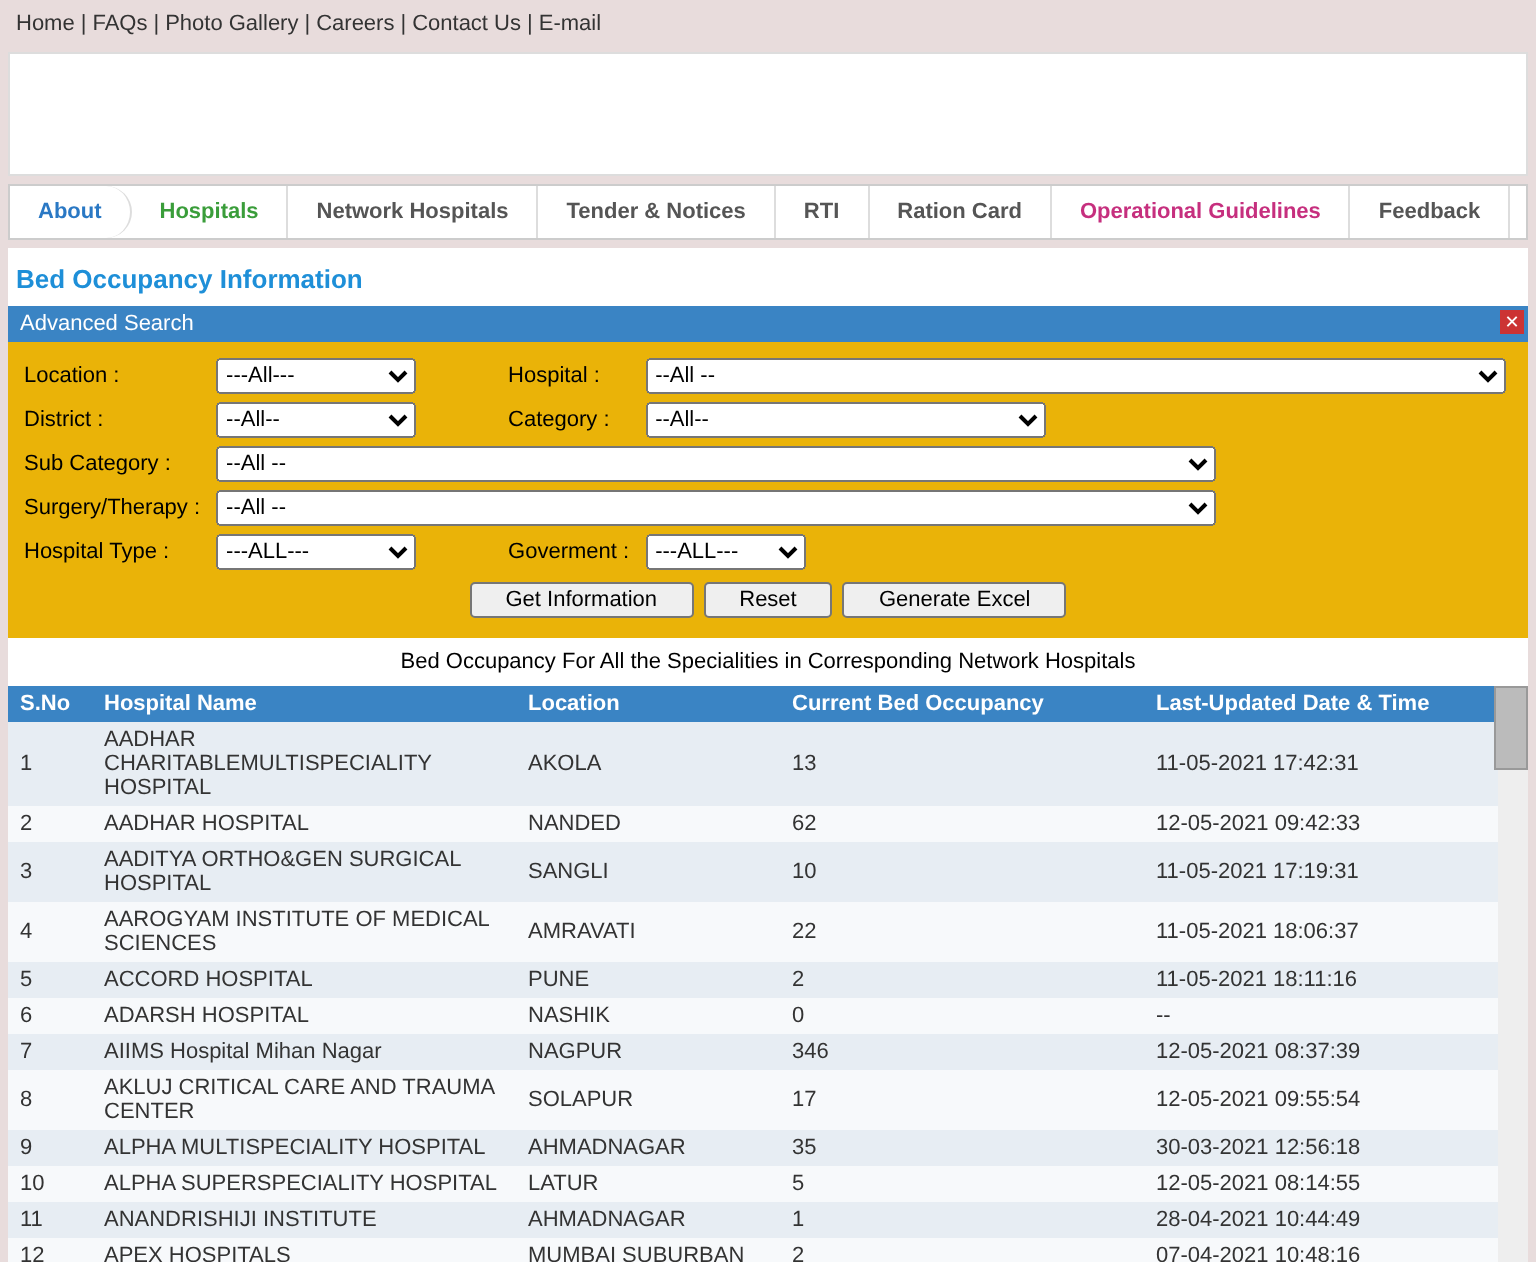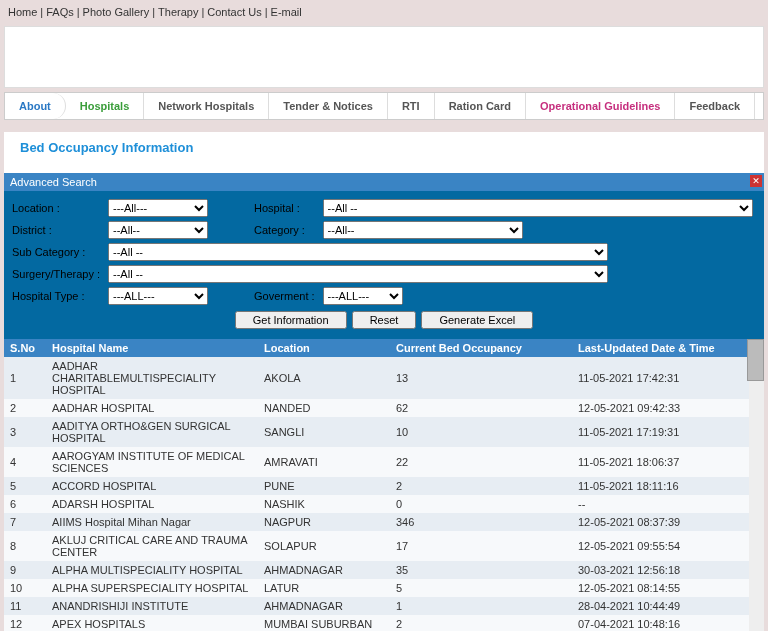--- a/index.html
+++ b/index.html
@@ -7,44 +7,44 @@
 .topnav{padding:6px 8px;font-size:11px;color:#333;}
 .topnav a{color:#333;text-decoration:none;}
 .topnav .sep{margin:0 3px;color:#333;}
 .banner{background:#fff;height:60px;margin:2px 4px 4px;border:1px solid #ddd;}
 .mainnav{display:flex;background:#fff;margin:0 4px;border:1px solid #ccc;}
 .mainnav a{flex:0 0 auto;padding:7px 14px;text-decoration:none;font-size:11px;font-weight:bold;color:#555;border-right:1px solid #ddd;white-space:nowrap;}
 .mainnav a.about{color:#2a78c4;border-radius:13px;}
 .mainnav a.hosp{color:#3a9d3a;}
 .mainnav a.ogl{color:#c62f7e;}
 .content{background:#fff;margin:4px;padding:0;}
-h2.title{color:#1e8fd8;font-size:13px;font-weight:bold;margin:12px;padding:8px 4px 6px;}
+h2.title{color:#1e8fd8;font-size:13px;font-weight:bold;margin:0;padding:8px 4px 6px;}
 .advhdr{background:#3a84c4;color:#fff;font-size:11px;padding:3px 6px;position:relative;}
 .advhdr .close{position:absolute;right:2px;top:2px;width:12px;height:12px;background:#c33;color:#fff;font-size:9px;line-height:12px;text-align:center;cursor:pointer;}
-.filters{padding:6px 4px;background:#0369a1;}
+.filters{padding:6px 4px;background:#eab308;}
 .filters table{border-collapse:collapse;font-size:11px;}
 .filters td{padding:2px 4px;vertical-align:middle;}
 .filters select{font-size:11px;height:18px;}
 .btnrow{text-align:center;padding:4px;}
 .btnrow input{font-size:11px;padding:1px 16px;margin:0 1px;}
 .caption{text-align:center;font-size:11px;padding:6px;}
 .datagrid{width:100%;border-collapse:collapse;font-size:11px;}
 .datagrid th{background:#3a84c4;color:#fff;text-align:left;padding:3px 6px;font-weight:bold;font-size:11px;}
 .datagrid td{padding:3px 6px;color:#333;}
 .datagrid tr.odd{background:#e7edf3;}
 .datagrid tr.even{background:#f7f9fb;}
 .tablewrap{position:relative;}
 .vscroll{position:absolute;right:0;top:0;bottom:0;width:15px;background:#eee;}
 .vscroll .thumb{position:absolute;right:0;top:0;width:15px;height:40px;background:#bbb;border:1px solid #999;}
 </style>
 </head>
 <body>
 
 <div class="page">
-  <div class="topnav" id="topnav"><a href="#">Home</a><span class="sep">|</span><a href="#">FAQs</a><span class="sep">|</span><a href="#">Photo Gallery</a><span class="sep">|</span><a href="#">Therapy</a><span class="sep">|</span><a href="#">Contact Us</a><span class="sep">|</span><a href="#">E-mail</a></div>
+  <div class="topnav" id="topnav"><a href="#">Home</a><span class="sep">|</span><a href="#">FAQs</a><span class="sep">|</span><a href="#">Photo Gallery</a><span class="sep">|</span><a href="#">Careers</a><span class="sep">|</span><a href="#">Contact Us</a><span class="sep">|</span><a href="#">E-mail</a></div>
   <div class="banner"></div>
   <div class="mainnav" id="mainnav">
       <a href="#" class="about">About</a>
       <a href="#" class="hosp">Hospitals</a>
       <a href="#">Network Hospitals</a>
       <a href="#">Tender &amp; Notices</a>
       <a href="#">RTI</a>
       <a href="#">Ration Card</a>
       <a href="#" class="ogl">Operational Guidelines</a>
       <a href="#">Feedback</a>
@@ -89,20 +89,21 @@
           <td><select style="width:80px"><option>---ALL---</option></select></td>
         </tr>
       </tbody>
         </table>
       <div class="btnrow">
         <input type="button" value="Get Information" style="">
         <input type="button" value="Reset" style="">
         <input type="button" value="Generate Excel" style="">
       </div>
     </div>
+    <div class="caption">Bed Occupancy For All the Specialities in Corresponding Network Hospitals</div>
     <div class="tablewrap">
       <table class="datagrid">
         <thead>
             <tr id="headrow">
               <th style="width: 30px; margin-top: 30px;">S.No</th>
               <th>Hospital Name</th>
               <th style="width: 120px;">Location</th>
               <th style="width: 170px;">Current Bed Occupancy</th>
               <th style="width: 180px;">Last-Updated Date &amp; Time</th>
             </tr>

